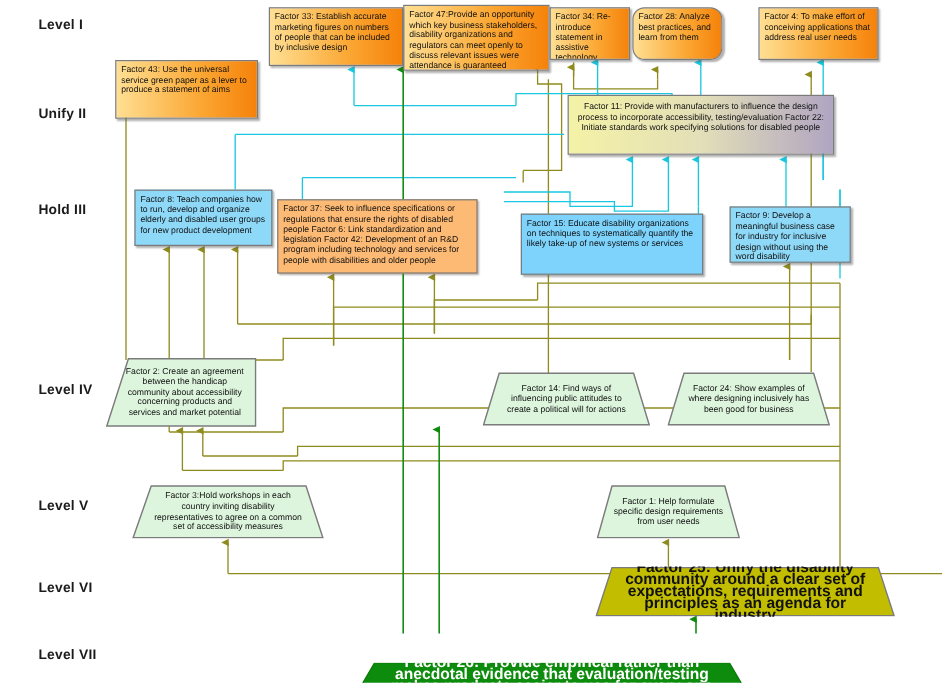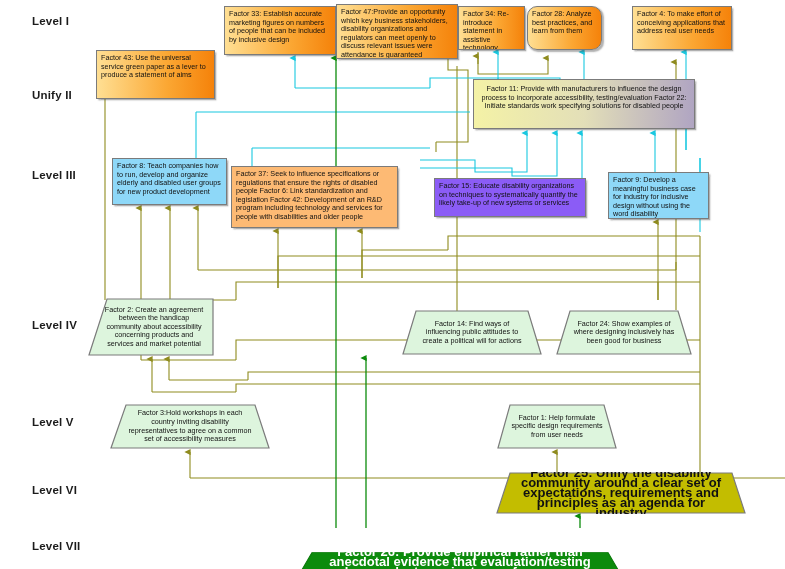--- a/index.html
+++ b/index.html
@@ -154,21 +154,21 @@
         <path d="M336,528 L336,58" marker-end="url(#ar-gr)"></path>
         <path d="M366,528 L366,358" marker-end="url(#ar-gr)"></path>
 
         <path d="M580,528 L580,516" marker-end="url(#ar-gr)"></path>
       </g>
     </g>
   </svg>
 
   <div class="lvl" style="left:32px;top:15px;text-align:right;">Level I</div>
   <div class="lvl" style="left:32px;top:89px;">Unify II</div>
-  <div class="lvl" style="left:32px;top:169px;">Level III</div>
+  <div class="lvl" style="left:32px;top:169px;">Hold III</div>
   <div class="lvl" style="left:32px;top:319px;">Level IV</div>
   <div class="lvl" style="left:32px;top:416px;">Level V</div>
   <div class="lvl" style="left:32px;top:484px;">Level VI</div>
   <div class="lvl" style="left:32px;top:540px;">Level VII</div>
 
   <div class="node nbox lvl1" style="left:96px;top:6px;width:119px;height:49px;background:linear-gradient(90deg,#ffdf93 0%,#fba733 60%,#f5820a 100%);margin-top:44px;">
     <div class="ntext">Factor 43: Use the universal service green paper as a lever to produce a statement of aims</div>
   </div>
 
   <div class="node nbox lvl1" style="left:224px;top:6px;width:112px;height:49px;background:linear-gradient(90deg,#ffdf93 0%,#fba733 60%,#f5820a 100%);">
@@ -196,21 +196,21 @@
   </div>
 
   <div class="node nbox lvl3" style="left:112px;top:158px;width:115px;height:47px;background:#8ed8f8;">
     <div class="ntext">Factor 8: Teach companies how to run, develop and organize elderly and disabled user groups for new product development</div>
   </div>
 
   <div class="node nbox lvl3" style="left:231px;top:166px;width:167px;height:62px;background:#fdba74;">
     <div class="ntext">Factor 37: Seek to influence specifications or regulations that ensure the rights of disabled people Factor 6:  Link standardization and legislation Factor 42: Development of an R&amp;D program including technology and services for people with disabilities and older people</div>
   </div>
 
-  <div class="node nbox lvl3" style="left:434px;top:178px;width:152px;height:39px;background:#8b5cf6;padding-left:48px;">
+  <div class="node nbox lvl3" style="left:434px;top:178px;width:152px;height:51px;background:#7dd3fc;padding-left:48px;">
     <div class="ntext">Factor 15: Educate disability organizations on techniques to systematically quantify the likely take-up of new systems or services</div>
   </div>
 
   <div class="node nbox lvl3" style="left:608px;top:172px;width:101px;height:47px;background:#8ed8f8;">
     <div class="ntext">Factor 9: Develop a meaningful business case for industry for inclusive design without using the word disability</div>
   </div>
 
   <div class="node trapwrap" style="left:88px;top:298px;width:126px;height:58px;">
     <svg class="trap" viewBox="0 0 126 58" preserveAspectRatio="none">
       <polygon points="19,1 125,1 125,57 1,57" fill="#ddf5dd" stroke="#7b7b7b" stroke-width="1.2"></polygon>

